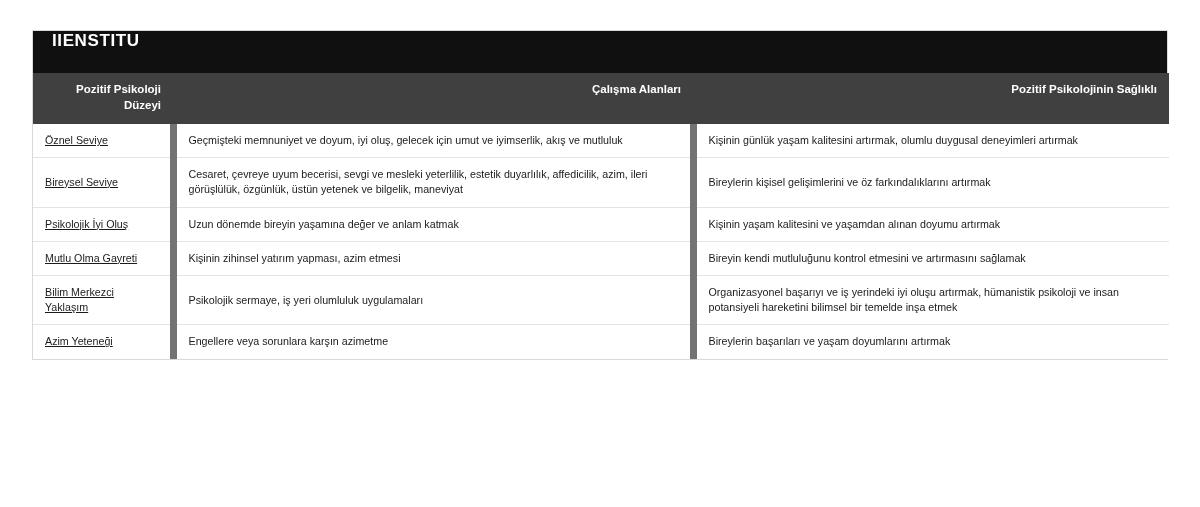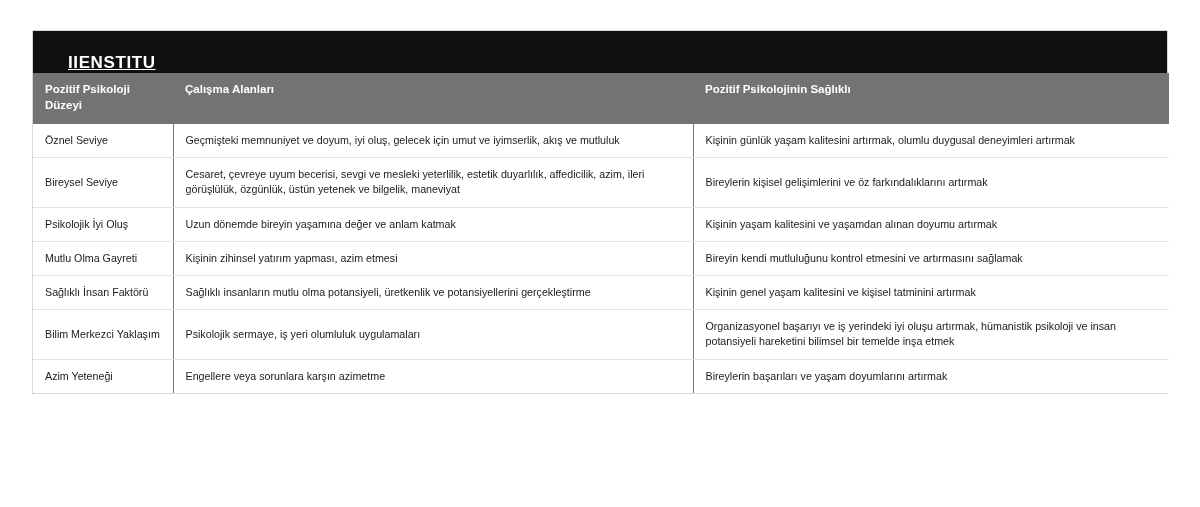--- a/index.html
+++ b/index.html
@@ -24,42 +24,41 @@
     width: 1136px;
     border: 1px solid #d9d9d9;
     box-sizing: border-box;
     background: #fff;
   }
   .brand-bar {
     background: #101010;
     color: #ffffff;
     height: 42px;
     display: flex;
-    align-items: flex-end;
-    padding: 0 35px;
+    align-items: flex-start;
+    padding: 0 19px;
     box-sizing: border-box;
-    text-decoration: underline;
   }
   .brand-title {
     font-size: 17px;
     font-weight: bold;
     letter-spacing: 0.6px;
     color: #ffffff;
   }
   table {
     border-collapse: collapse;
     width: 100%;
     table-layout: fixed;
   }
   thead th {
-    background: #737373;
+    background: #404040;
     color: #ffffff;
     font-size: 11.5px;
     font-weight: bold;
-    text-align: left;
+    text-align: right;
     padding: 9px 12px 11px 12px;
     vertical-align: top;
     line-height: 1.35;
     border: none;
   }
   tbody td {
     font-size: 10.7px;
     color: #1b1b1b;
     padding: 9px 12px;
     vertical-align: middle;
@@ -69,23 +68,24 @@
   }
   tbody tr:last-child td {
     border-bottom: none;
   }
   .col-level { width: 140px; }
   .col-areas { width: 520px; }
   .col-contrib { width: 476px; }
   td.col-level {
     font-size: 10.7px;
     color: #1b1b1b;
+    text-decoration: underline;
   }
   .sep {
-    border-left: 1px solid #737373;
+    border-left: 7px solid #737373;
   }
 </style>
 </head>
 <body>
 
 <div class="page">
   <div class="table-wrap">
 
     <div class="brand-bar">
       <span class="brand-title">IIENSTITU</span>
@@ -119,25 +119,20 @@
           <td class="col-level">Psikolojik İyi Oluş</td>
           <td class="col-areas sep">Uzun dönemde bireyin yaşamına değer ve anlam katmak</td>
           <td class="col-contrib sep">Kişinin yaşam kalitesini ve yaşamdan alınan doyumu artırmak</td>
         </tr>
         <tr>
           <td class="col-level">Mutlu Olma Gayreti</td>
           <td class="col-areas sep">Kişinin zihinsel yatırım yapması, azim etmesi</td>
           <td class="col-contrib sep">Bireyin kendi mutluluğunu kontrol etmesini ve artırmasını sağlamak</td>
         </tr>
         <tr>
-          <td class="col-level">Sağlıklı İnsan Faktörü</td>
-          <td class="col-areas sep">Sağlıklı insanların mutlu olma potansiyeli, üretkenlik ve potansiyellerini gerçekleştirme</td>
-          <td class="col-contrib sep">Kişinin genel yaşam kalitesini ve kişisel tatminini artırmak</td>
-        </tr>
-        <tr>
           <td class="col-level">Bilim Merkezci Yaklaşım</td>
           <td class="col-areas sep">Psikolojik sermaye, iş yeri olumluluk uygulamaları</td>
           <td class="col-contrib sep">Organizasyonel başarıyı ve iş yerindeki iyi oluşu artırmak, hümanistik psikoloji ve insan potansiyeli hareketini bilimsel bir temelde inşa etmek</td>
         </tr>
         <tr>
           <td class="col-level">Azim Yeteneği</td>
           <td class="col-areas sep">Engellere veya sorunlara karşın azimetme</td>
           <td class="col-contrib sep">Bireylerin başarıları ve yaşam doyumlarını artırmak</td>
         </tr>
       </tbody>

